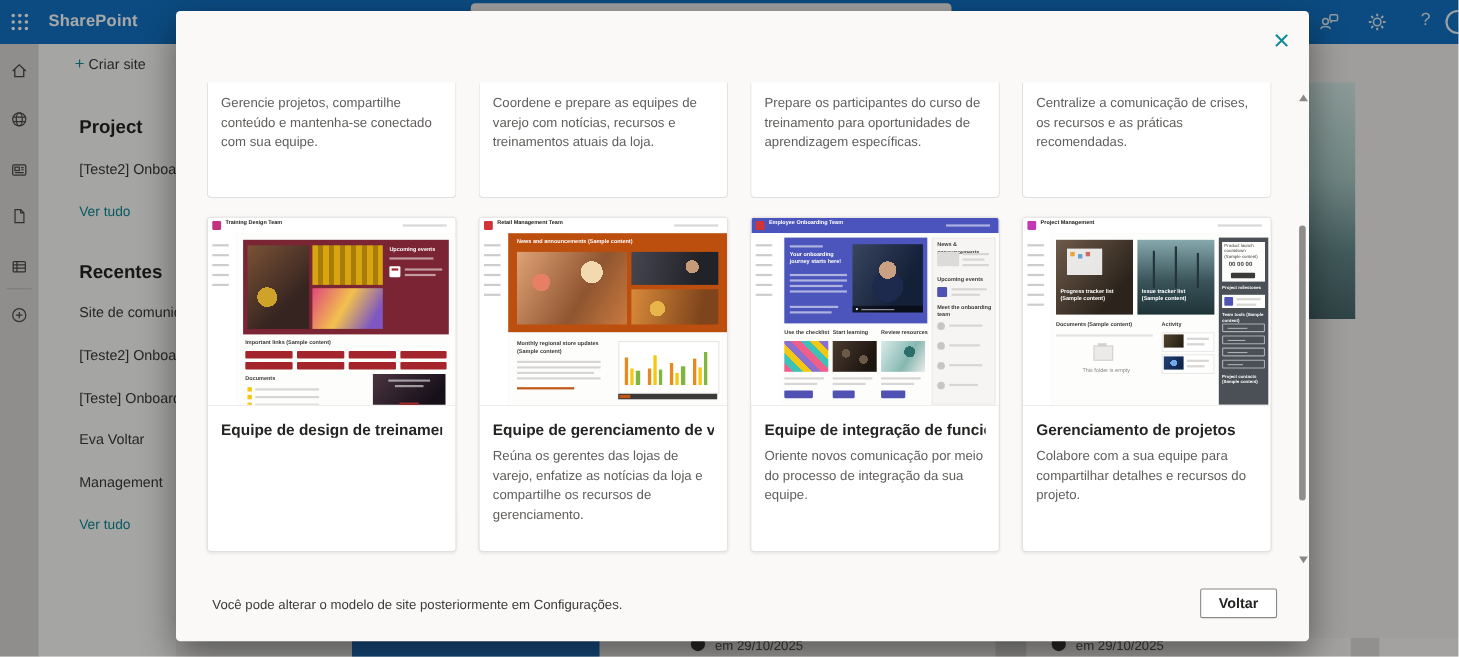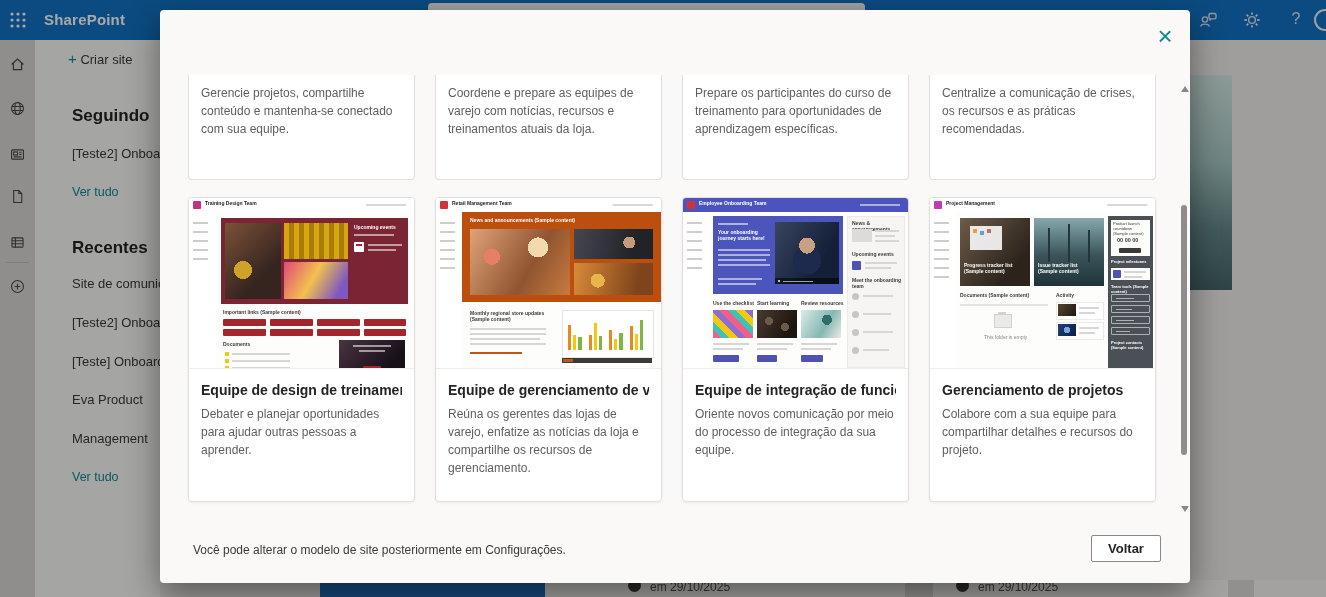--- a/index.html
+++ b/index.html
@@ -149,28 +149,28 @@
       <path d="M10 6.6v6.8M6.6 10h6.8"></path>
   </svg>
 </div>
 
 <div class="sidebar">
   <div class="sb-create">
     <span class="sb-plus">+</span>
     <span>Criar site</span>
     
   </div>
-  <div class="sb-head" style="top:66px">Seguindo</div>
+  <div class="sb-head" style="top:66px">Project</div>
   <div class="sb-item" style="top:106px">[Teste2] Onboar</div>
   <div class="sb-link" style="top:145px">Ver tudo</div>
   <div class="sb-head" style="top:198px">Recentes</div>
   <div class="sb-item" style="top:236px">Site de comunic</div>
   <div class="sb-item" style="top:275px">[Teste2] Onboar</div>
   <div class="sb-item" style="top:314px">[Teste] Onboard</div>
-  <div class="sb-item" style="top:352px">Eva Product</div>
+  <div class="sb-item" style="top:352px">Eva Voltar</div>
   <div class="sb-item" style="top:391px">Management</div>
   <div class="sb-link" style="top:430px">Ver tudo</div>
 </div>
 
 <div class="mainbg">
   <div class="bg-photo" style="left:990px;top:35px;"></div>
   <div class="band"></div>
   <div class="band-gap" style="left:745px;width:28px;"></div>
   <div class="band-gap" style="left:1068px;width:26px;"></div>
   <div class="blue-tile" style="left:160px;top:516px;"></div>
@@ -238,21 +238,20 @@
         <i class="fold" style="left:10px;top:154px;"></i>
           <i class="bar" style="left:17px;top:155px;width:58px;"></i>
         <div class="abs" style="left:124px;top:128px;width:66px;height:36px;background:linear-gradient(135deg,#4a3440,#171019 75%);">
           <i class="wbar" style="left:14px;top:5px;width:38px;"></i>
             <i class="wbar" style="left:20px;top:10px;width:26px;"></i>
           <i class="pill" style="left:24px;top:26px;width:18px;height:5px;"></i>
         </div>
       </div>
     </div>
     <h3>Equipe de design de treinamento</h3>
-    <p>Debater e planejar oportunidades para ajudar outras pessoas a aprender.</p>
   </div>
 
   <div class="card" style="left:275px">
     <div class="thumb">
       <div class="tbar">
           <div class="tlogo" style="background:#d13438"></div>
         <div class="tname">Retail Management Team</div>
         <div class="bar" style="right:8px;top:6px;width:40px;background:#dad8d6"></div>
         </div>
       <div class="tnav">

